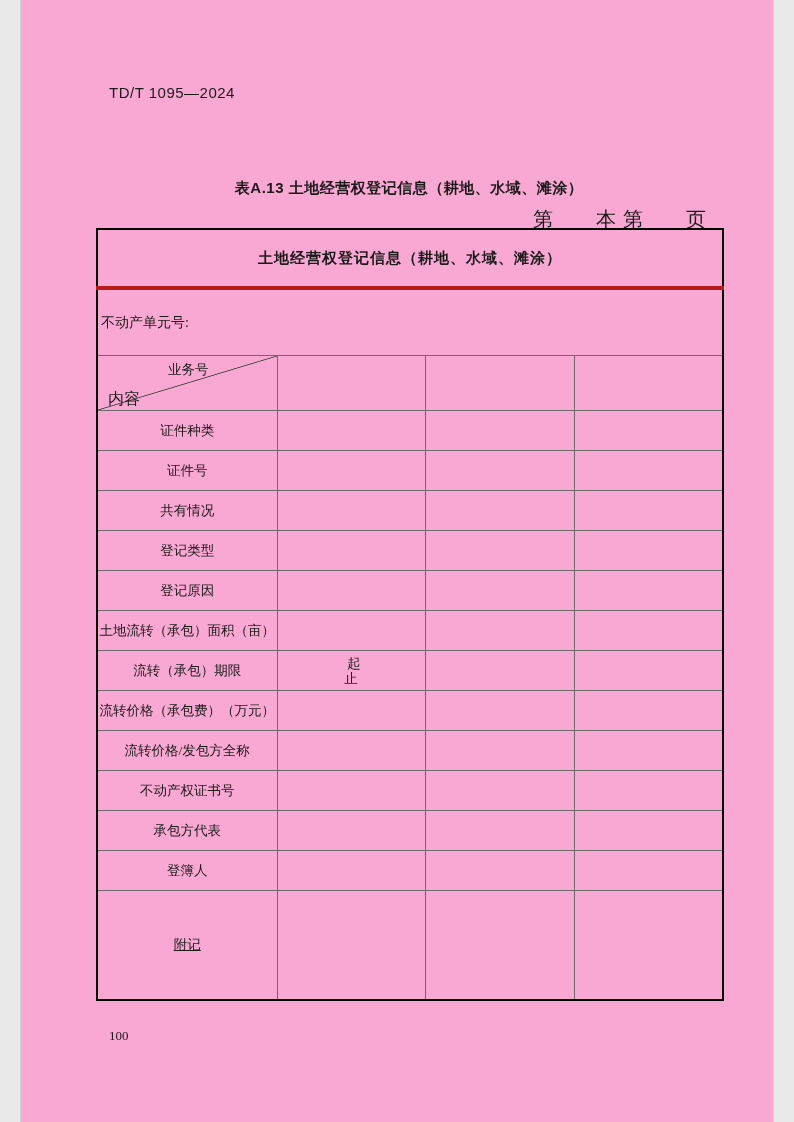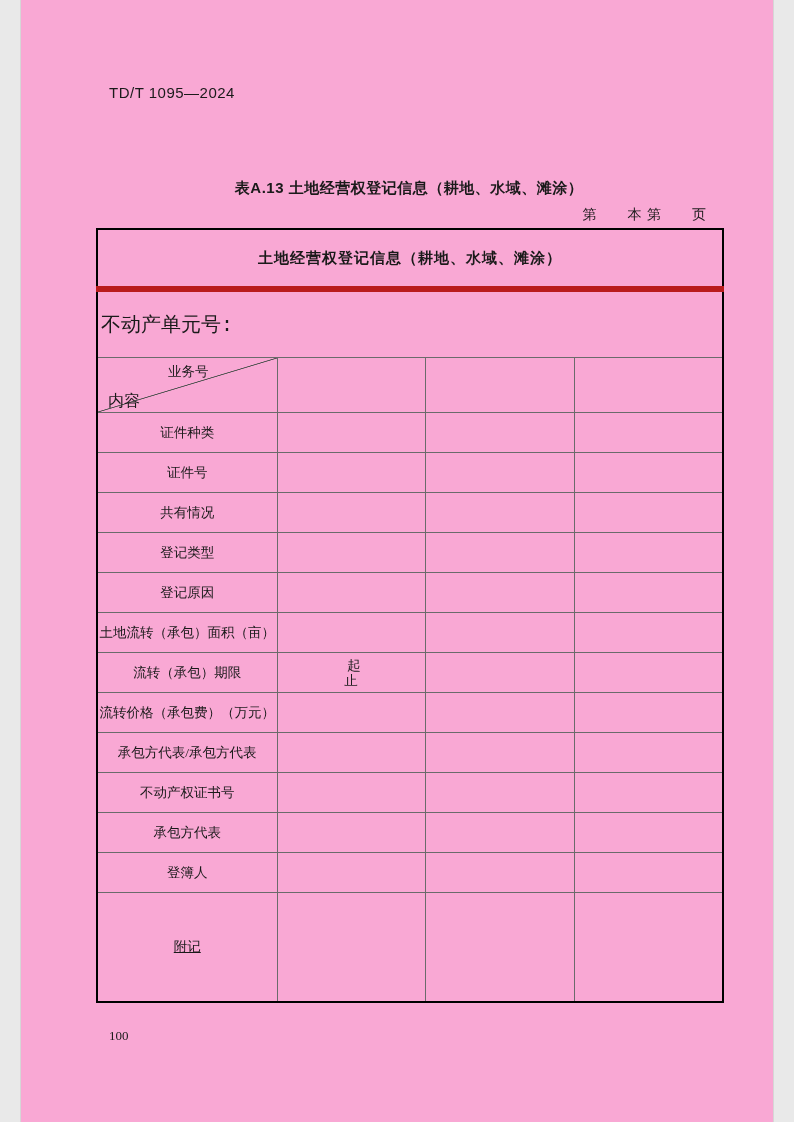--- a/index.html
+++ b/index.html
@@ -19,39 +19,39 @@
     font-size:15px;letter-spacing:.5px;
   }
   .caption{
     position:absolute;left:75px;top:179px;width:626px;
     text-align:center;font-weight:bold;font-size:15px;
     font-family:"Liberation Sans","DejaVu Sans",sans-serif;
     letter-spacing:.5px;
   }
   .vol-page{
     position:absolute;left:75px;top:206px;width:611px;
-    text-align:right;font-size:14px;letter-spacing:1px;
+    text-align:right;font-size:20px;letter-spacing:1px;
   }
   table.form{
     position:absolute;left:75px;top:228px;
     width:626px;border-collapse:collapse;table-layout:fixed;
     border:2px solid #000;
   }
   table.form td{
     border:1px solid #6b6b6b;
     font-size:13.5px;text-align:center;vertical-align:middle;
     padding:0;overflow:hidden;
   }
   tr.title-row td{
-    height:56px;border-bottom:6px solid #b91c1c;
+    height:56px;border-bottom:4px solid #b91c1c;
     font-family:"Liberation Sans","DejaVu Sans",sans-serif;
     font-weight:bold;font-size:15px;letter-spacing:1px;
   }
   tr.unit-row td{
-    height:65px;text-align:left;padding-left:3px;font-size:20px;font-family:Liberation Mono, monospace;
+    height:65px;text-align:left;padding-left:3px;font-size:14px;
   }
   tr.header-row td{height:54px;text-decoration:underline;}
   tr.data-row td{height:39px;}
   tr.notes-row td{height:108px;text-decoration:underline;}
   td.diag-cell{position:relative;}
   .diag-line{
     position:absolute;inset:0;display:block;
     background:linear-gradient(to bottom right,
       transparent calc(50% - 0.8px),
       #555 calc(50% - 0.2px),
@@ -159,21 +159,21 @@
     </tr>
 
     <tr class="data-row">
       <td>流转价格（承包费）（万元）</td>
       <td></td>
       <td></td>
       <td></td>
     </tr>
 
     <tr class="data-row">
-      <td>承包方代表/承包方代表</td>
+      <td>流转价格/发包方全称</td>
       <td></td>
       <td></td>
       <td></td>
     </tr>
 
     <tr class="data-row">
       <td>不动产权证书号</td>
       <td></td>
       <td></td>
       <td></td>

